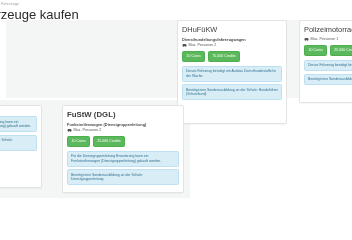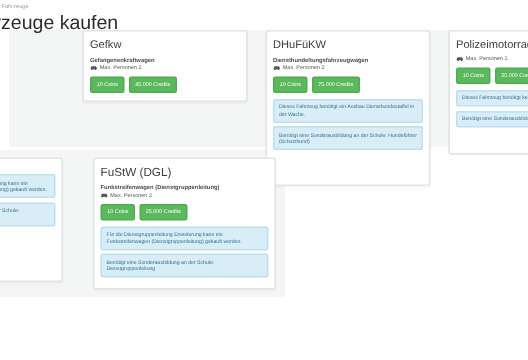--- a/index.html
+++ b/index.html
@@ -159,130 +159,110 @@
   }
   .notice:last-child { margin-bottom: 0; }
 
   
   #card-gefkw      { left: 55px;  top: 20px;  width: 110px; height: 48px; }
   #card-dhufuekw   { left: 177px; top: 20px;  width: 110px; height: 104px; }
   #card-motorrad   { left: 299px; top: 20px;  width: 110px; height: 83px; }
   #card-partial    { left: -68px; top: 105px; width: 110px; height: 83px; }
   #card-fustw      { left: 62px;  top: 105px; width: 122px; height: 88px; }
 
-  #card-fustw .card-title { font-size: 7.8px; }
+  #card-fustw .card-title { font-size: 7.8px; font-weight: bold; }
 </style>
 </head>
 <body>
 
 <div id="app">
 
   <div class="panel"></div>
   <div class="panel-lower"></div>
 
   <div class="topbar">
     <div class="topbar-text">Fahrzeuge</div>
   </div>
 
   <div class="page-title">Fahrzeuge kaufen</div>
 
-  <div class="card" id="card-gefkw">
-    <div class="card-body">
-      <div class="card-title">Gefkw</div>
-      <div class="card-sub">Gefangenenkraftwagen</div>
+
+  <div class="card" id="card-dhufuekw">
+    <div class="card-body">
+      <div class="card-title">DHuFüKW</div>
+      <div class="card-sub">Diensthundeltungsfahrzeugwagen</div>
       <div class="persons-row">
         <span class="persons-icon">
           <svg viewBox="0 0 12 9" width="5" height="4" xmlns="http://www.w3.org/2000/svg">
             <path d="M1 6.2 L1.8 3.4 C2 2.7 2.5 2.3 3.2 2.3 L8.8 2.3 C9.5 2.3 10 2.7 10.2 3.4 L11 6.2 L11 7.3 L1 7.3 Z" fill="#555"></path>
             <circle cx="3.2" cy="7.4" r="1.1" fill="#333"></circle>
             <circle cx="8.8" cy="7.4" r="1.1" fill="#333"></circle>
           </svg>
         </span>
         <span class="persons-text">Max. Personen 2</span>
       </div>
       <div class="btn-row">
         <div class="btn">10 Coins</div>
-        <div class="btn">45.000 Credits</div>
-      </div>
-    </div>
-  </div>
-
-  <div class="card" id="card-dhufuekw">
-    <div class="card-body">
-      <div class="card-title">DHuFüKW</div>
-      <div class="card-sub">Diensthundeltungsfahrzeugwagen</div>
+        <div class="btn">75.000 Credits</div>
+      </div>
+      <div class="notice">Dieses Fahrzeug benötigt ein Ausbau Diensthundestaffel in der Wache.</div>
+      <div class="notice">Benötigt eine Sonderausbildung an der Schule: Hundeführer (Schutzhund)</div>
+    </div>
+  </div>
+
+  <div class="card" id="card-motorrad">
+    <div class="card-body">
+      <div class="card-title">Polizeimotorrad</div>
+      <div class="persons-row">
+        <span class="persons-icon">
+          <svg viewBox="0 0 12 9" width="5" height="4" xmlns="http://www.w3.org/2000/svg">
+            <path d="M1 6.2 L1.8 3.4 C2 2.7 2.5 2.3 3.2 2.3 L8.8 2.3 C9.5 2.3 10 2.7 10.2 3.4 L11 6.2 L11 7.3 L1 7.3 Z" fill="#555"></path>
+            <circle cx="3.2" cy="7.4" r="1.1" fill="#333"></circle>
+            <circle cx="8.8" cy="7.4" r="1.1" fill="#333"></circle>
+          </svg>
+        </span>
+        <span class="persons-text">Max. Personen 1</span>
+      </div>
+      <div class="btn-row">
+        <div class="btn">10 Coins</div>
+        <div class="btn">25.000 Credits</div>
+      </div>
+      <div class="notice">Dieses Fahrzeug benötigt keine Wache.</div>
+      <div class="notice">Benötigt eine Sonderausbildung: Motorradstaffel</div>
+    </div>
+  </div>
+
+  <div class="card" id="card-partial">
+    <div class="card-body">
+      <div class="card-title"></div>
+      <div class="card-sub"></div>
+      <div class="persons-row">
+        <span class="persons-text"></span>
+      </div>
+      <div class="notice">Für die Dienstgruppenleitung Erweiterung kann ein Funkstreifenwagen (Dienstgruppenleitung) gekauft werden.</div>
+      <div class="notice">Benötigt eine Sonderausbildung an der Schule: Dienstgruppenleitung</div>
+    </div>
+  </div>
+
+  <div class="card" id="card-fustw">
+    <div class="card-body">
+      <div class="card-title">FuStW (DGL)</div>
+      <div class="card-sub">Funkstreifenwagen (Dienstgruppenleitung)</div>
       <div class="persons-row">
         <span class="persons-icon">
           <svg viewBox="0 0 12 9" width="5" height="4" xmlns="http://www.w3.org/2000/svg">
             <path d="M1 6.2 L1.8 3.4 C2 2.7 2.5 2.3 3.2 2.3 L8.8 2.3 C9.5 2.3 10 2.7 10.2 3.4 L11 6.2 L11 7.3 L1 7.3 Z" fill="#555"></path>
             <circle cx="3.2" cy="7.4" r="1.1" fill="#333"></circle>
             <circle cx="8.8" cy="7.4" r="1.1" fill="#333"></circle>
           </svg>
         </span>
         <span class="persons-text">Max. Personen 2</span>
       </div>
       <div class="btn-row">
         <div class="btn">10 Coins</div>
-        <div class="btn">75.000 Credits</div>
-      </div>
-      <div class="notice">Dieses Fahrzeug benötigt ein Ausbau Diensthundestaffel in der Wache.</div>
-      <div class="notice">Benötigt eine Sonderausbildung an der Schule: Hundeführer (Schutzhund)</div>
-    </div>
-  </div>
-
-  <div class="card" id="card-motorrad">
-    <div class="card-body">
-      <div class="card-title">Polizeimotorrad</div>
-      <div class="persons-row">
-        <span class="persons-icon">
-          <svg viewBox="0 0 12 9" width="5" height="4" xmlns="http://www.w3.org/2000/svg">
-            <path d="M1 6.2 L1.8 3.4 C2 2.7 2.5 2.3 3.2 2.3 L8.8 2.3 C9.5 2.3 10 2.7 10.2 3.4 L11 6.2 L11 7.3 L1 7.3 Z" fill="#555"></path>
-            <circle cx="3.2" cy="7.4" r="1.1" fill="#333"></circle>
-            <circle cx="8.8" cy="7.4" r="1.1" fill="#333"></circle>
-          </svg>
-        </span>
-        <span class="persons-text">Max. Personen 1</span>
-      </div>
-      <div class="btn-row">
-        <div class="btn">10 Coins</div>
         <div class="btn">25.000 Credits</div>
-      </div>
-      <div class="notice">Dieses Fahrzeug benötigt keine Wache.</div>
-      <div class="notice">Benötigt eine Sonderausbildung: Motorradstaffel</div>
-    </div>
-  </div>
-
-  <div class="card" id="card-partial">
-    <div class="card-body">
-      <div class="card-title"></div>
-      <div class="card-sub"></div>
-      <div class="persons-row">
-        <span class="persons-text"></span>
       </div>
       <div class="notice">Für die Dienstgruppenleitung Erweiterung kann ein Funkstreifenwagen (Dienstgruppenleitung) gekauft werden.</div>
       <div class="notice">Benötigt eine Sonderausbildung an der Schule: Dienstgruppenleitung</div>
     </div>
   </div>
 
-  <div class="card" id="card-fustw">
-    <div class="card-body">
-      <div class="card-title">FuStW (DGL)</div>
-      <div class="card-sub">Funkstreifenwagen (Dienstgruppenleitung)</div>
-      <div class="persons-row">
-        <span class="persons-icon">
-          <svg viewBox="0 0 12 9" width="5" height="4" xmlns="http://www.w3.org/2000/svg">
-            <path d="M1 6.2 L1.8 3.4 C2 2.7 2.5 2.3 3.2 2.3 L8.8 2.3 C9.5 2.3 10 2.7 10.2 3.4 L11 6.2 L11 7.3 L1 7.3 Z" fill="#555"></path>
-            <circle cx="3.2" cy="7.4" r="1.1" fill="#333"></circle>
-            <circle cx="8.8" cy="7.4" r="1.1" fill="#333"></circle>
-          </svg>
-        </span>
-        <span class="persons-text">Max. Personen 2</span>
-      </div>
-      <div class="btn-row">
-        <div class="btn">10 Coins</div>
-        <div class="btn">25.000 Credits</div>
-      </div>
-      <div class="notice">Für die Dienstgruppenleitung Erweiterung kann ein Funkstreifenwagen (Dienstgruppenleitung) gekauft werden.</div>
-      <div class="notice">Benötigt eine Sonderausbildung an der Schule: Dienstgruppenleitung</div>
-    </div>
-  </div>
-
 </div>
 
 </body></html>

